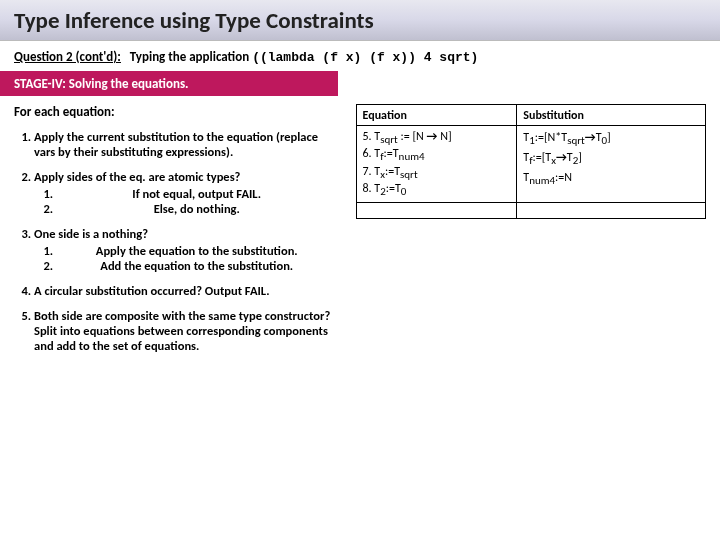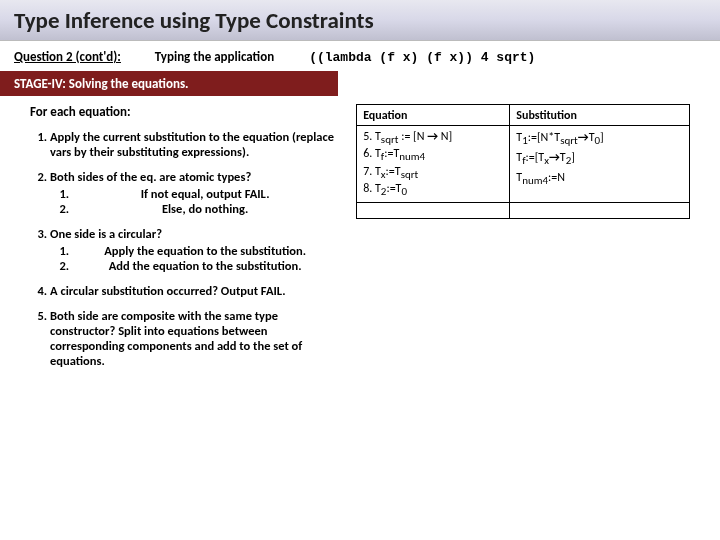--- a/index.html
+++ b/index.html
@@ -1,24 +1,24 @@
 <!DOCTYPE html>
 <html><head>
 <meta charset="utf-8">
 <style>
   * { box-sizing: border-box; margin: 0; padding: 0; }
   body { width: 720px; height: 540px; font-family: 'Segoe UI', Calibri, sans-serif; background: #fff; color: #000; font-size: 12px; }
   .title-bar { background: linear-gradient(#e8e8f0, #d8d8e8 50%, #c0c0d0); padding: 6px 14px; border-bottom: 1px solid #bbb; }
   .title-bar h1 { font-size: 23px; font-weight: bold; color: #222; }
   .question-row { padding: 8px 14px 6px; font-size: 13px; }
   .question-row .lead { font-weight: bold; text-decoration: underline; }
-  .question-row .desc { font-weight: bold; margin-left: 25px; }
-  .question-row code { font-family: 'Courier New', monospace; font-weight: bold; font-size: 13px; margin-left: 32px; }
-  .stage-bar { background: #7f1d1d; color: #fff; font-weight: bold; padding: 5px 14px; width: 47%; font-size: 13px; }
-  .columns { display: flex; padding: 8px 30px 10px; gap: 18px; }
+  .question-row .desc { font-weight: bold; }
+  .question-row code { font-family: 'Courier New', monospace; font-weight: bold; font-size: 13px; }
+  .stage-bar { background: #be185d; color: #fff; font-weight: bold; padding: 5px 14px; width: 47%; font-size: 13px; }
+  .columns { display: flex; padding: 8px 14px 10px; gap: 18px; }
   .left { width: 48%; }
   .right { width: 52%; }
   .foreach { font-weight: bold; font-size: 13px; margin-bottom: 10px; }
   .rules { list-style: decimal; padding-left: 20px; }
   .rules > li { font-weight: bold; font-size: 12.5px; margin-bottom: 10px; }
   .rules > li ol { list-style: decimal; padding-left: 22px; font-weight: bold; margin-top: 2px; text-align: center; }
   .rules > li ol li { font-weight: bold; font-size: 12.5px; }
   table.eq { border-collapse: collapse; width: 100%; margin-bottom: 14px; }
   table.eq th, table.eq td { border: 1px solid #000; padding: 3px 6px; font-size: 12px; text-align: left; vertical-align: top; }
   table.eq th { font-weight: bold; }
@@ -49,27 +49,27 @@
   <code>((lambda (f x)  (f x)) 4 sqrt)</code>
 </div>
 
 <div class="stage-bar">STAGE-IV: Solving the equations.</div>
 
 <div class="columns">
   <div class="left">
     <div class="foreach">For each equation:</div>
     <ol class="rules">
       <li><span>Apply the current substitution to the equation (replace vars by their substituting expressions).</span></li>
-      <li><span>Both sides of the eq. are atomic types?</span>
+      <li><span>Apply sides of the eq. are atomic types?</span>
         <ol>
           <li>If not equal, output FAIL.</li>
           <li>Else, do nothing.</li>
         </ol>
       </li>
-      <li><span>One side is a circular?</span>
+      <li><span>One side is a nothing?</span>
         <ol>
           <li>Apply the equation to the substitution.</li>
           <li>Add the equation to the substitution.</li>
         </ol>
       </li>
       <li>A circular substitution occurred? Output FAIL.</li>
       <li>Both side are composite with the same type constructor? Split into equations between corresponding components and add to the set of equations.</li>
     </ol>
   </div>
 

